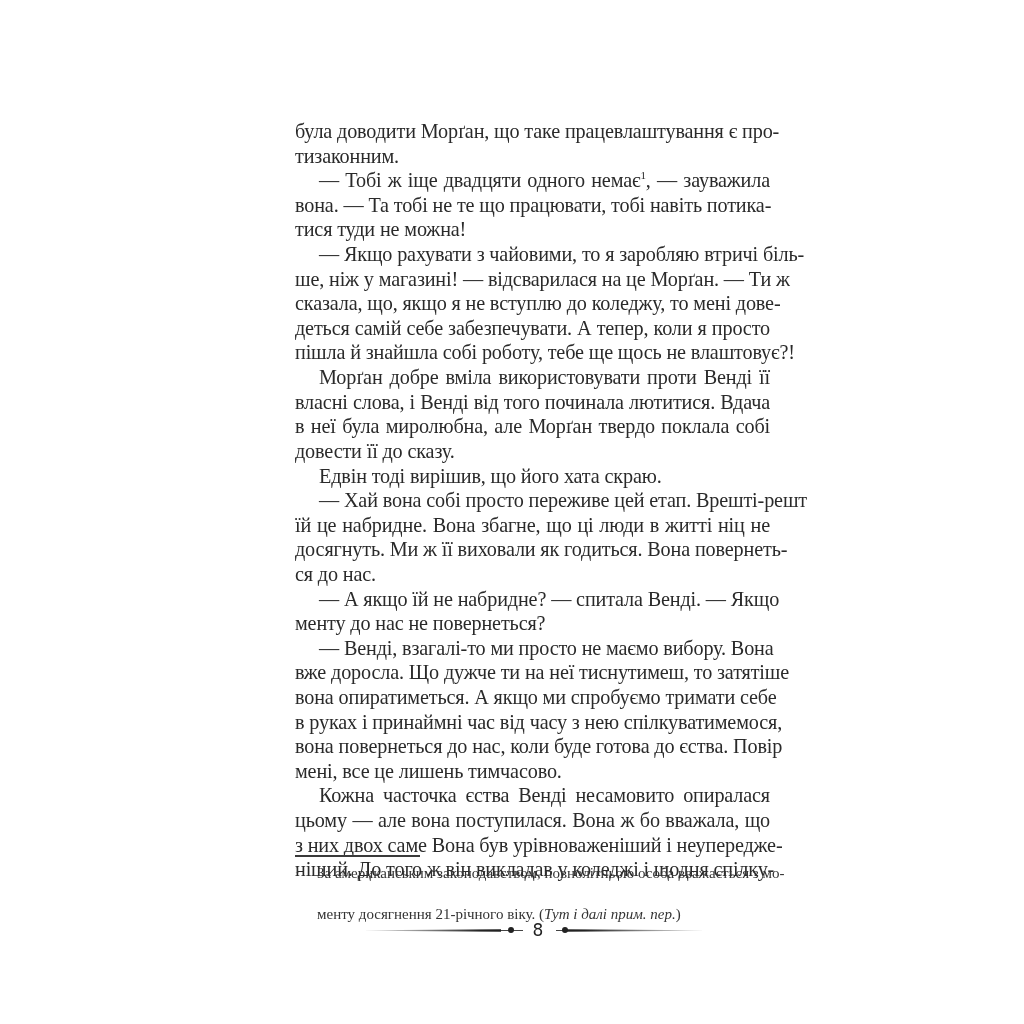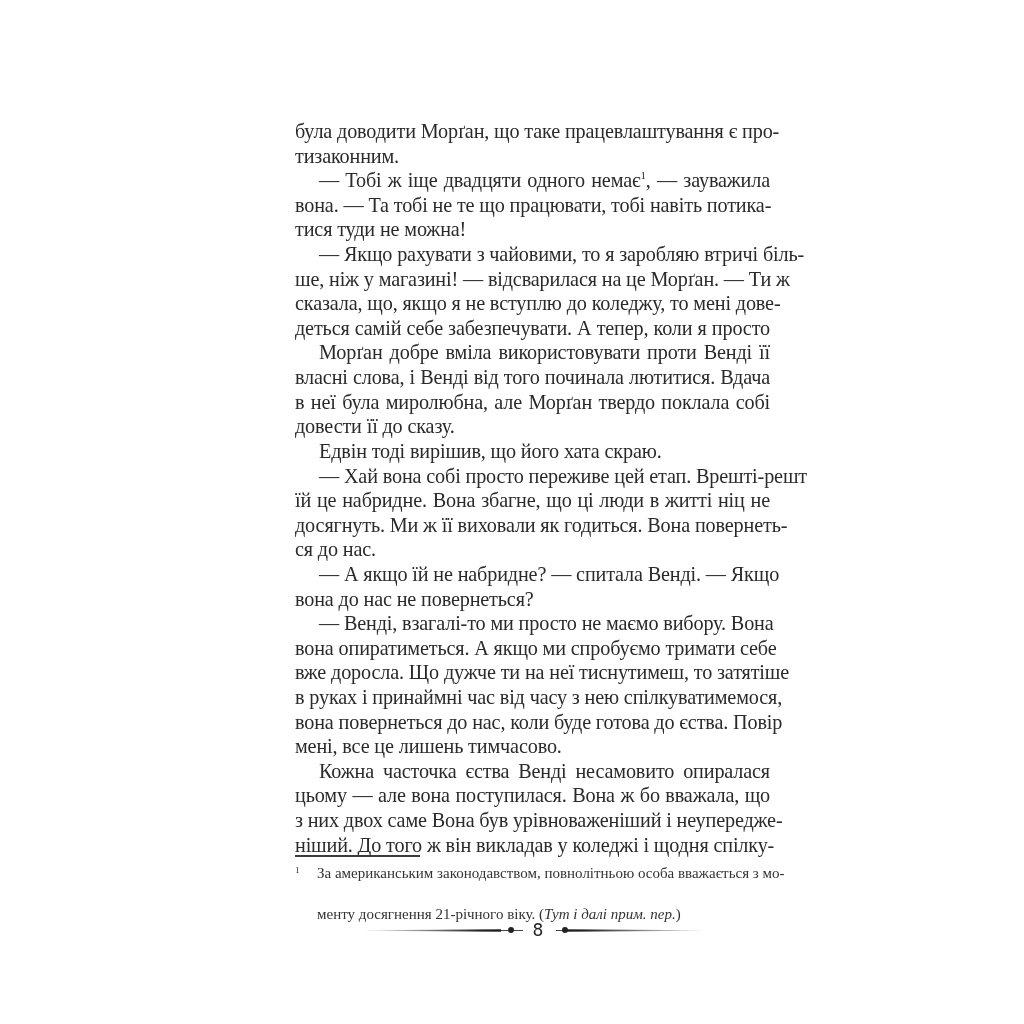--- a/index.html
+++ b/index.html
@@ -146,34 +146,35 @@
   <div class="body-text">
     <span class="line">була доводити Морґан, що таке працевлаштування є про-</span>
     <span class="line last">тизаконним.</span>
     <span class="line indent"><span>— Тобі ж іще двадцяти одного немає</span><sup class="fnref">1</sup><span>, — зауважила</span></span>
     <span class="line">вона. — Та тобі не те що працювати, тобі навіть потика-</span>
     <span class="line last">тися туди не можна!</span>
     <span class="line indent">— Якщо рахувати з чайовими, то я заробляю втричі біль-</span>
     <span class="line">ше, ніж у магазині! — відсварилася на це Морґан. — Ти ж</span>
     <span class="line">сказала, що, якщо я не вступлю до коледжу, то мені дове-</span>
     <span class="line">деться самій себе забезпечувати. А тепер, коли я просто</span>
+    <span class="line last">пішла й знайшла собі роботу, тебе ще щось не влаштовує?!</span>
     <span class="line indent">Морґан добре вміла використовувати проти Венді її</span>
     <span class="line">власні слова, і Венді від того починала лютитися. Вдача</span>
     <span class="line">в неї була миролюбна, але Морґан твердо поклала собі</span>
     <span class="line last">довести її до сказу.</span>
     <span class="line indent last">Едвін тоді вирішив, що його хата скраю.</span>
     <span class="line indent">— Хай вона собі просто переживе цей етап. Врешті-решт</span>
     <span class="line">їй це набридне. Вона збагне, що ці люди в житті ніц не</span>
     <span class="line">досягнуть. Ми ж її виховали як годиться. Вона повернеть-</span>
     <span class="line last">ся до нас.</span>
     <span class="line indent">— А якщо їй не набридне? — спитала Венді. — Якщо</span>
-    <span class="line last">вона до нас не повернеться?</span>
+    <span class="line last">менту до нас не повернеться?</span>
     <span class="line indent">— Венді, взагалі-то ми просто не маємо вибору. Вона</span>
+    <span class="line">вже доросла. Що дужче ти на неї тиснутимеш, то затятіше</span>
     <span class="line">вона опиратиметься. А якщо ми спробуємо тримати себе</span>
-    <span class="line">вже доросла. Що дужче ти на неї тиснутимеш, то затятіше</span>
     <span class="line">в руках і принаймні час від часу з нею спілкуватимемося,</span>
     <span class="line">вона повернеться до нас, коли буде готова до єства. Повір</span>
     <span class="line last">мені, все це лишень тимчасово.</span>
     <span class="line indent">Кожна часточка єства Венді несамовито опиралася</span>
     <span class="line">цьому — але вона поступилася. Вона ж бо вважала, що</span>
     <span class="line">з них двох саме Вона був урівноваженіший і неупередже-</span>
     <span class="line">ніший. До того ж він викладав у коледжі і щодня спілку-</span>
   </div>
 
   <div class="footnote-rule"></div>

